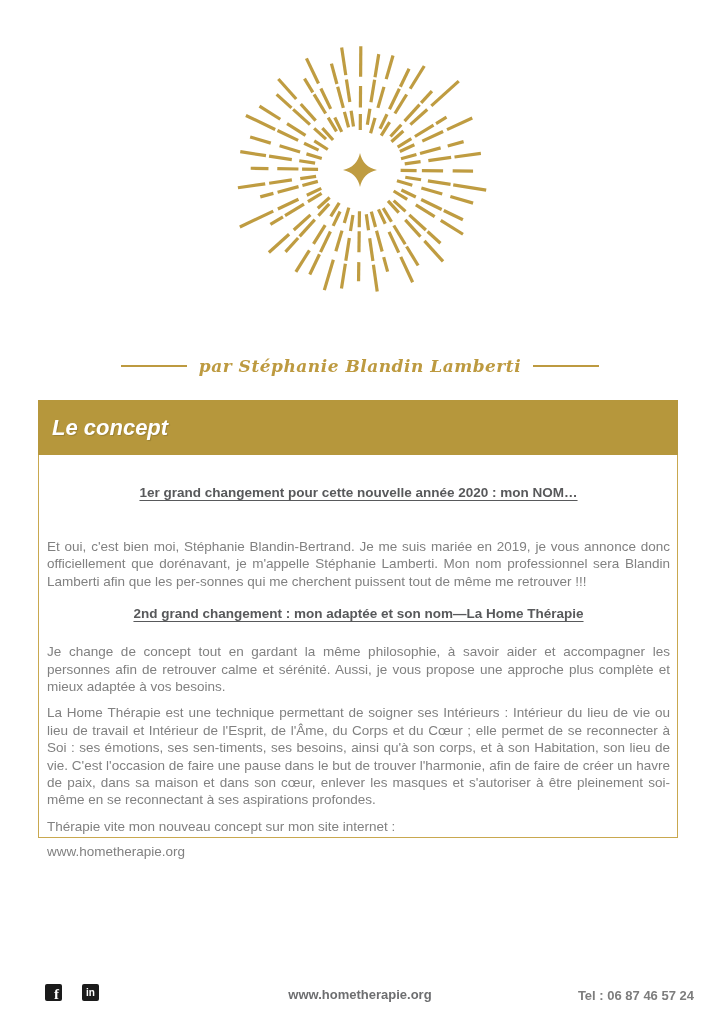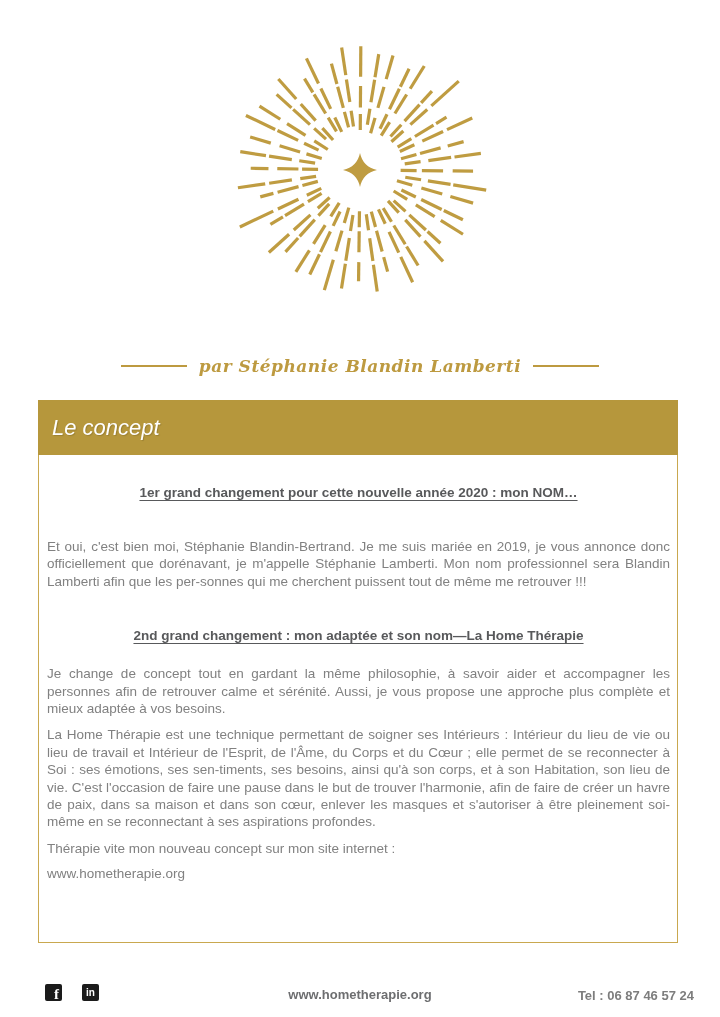--- a/index.html
+++ b/index.html
@@ -13,34 +13,34 @@
         font-size:41px;letter-spacing:4px;color:#BF9C41;}
   .brand-subtitle-row{position:absolute;left:0;top:356px;width:720px;
         display:flex;align-items:center;justify-content:center;gap:12px;}
   .brand-subtitle-row .rule{display:inline-block;width:66px;height:2px;background:#BD9A40;}
   .brand-subtitle-row .sub{font-family:"DejaVu Serif","Liberation Serif",serif;
         font-style:italic;font-weight:bold;font-size:17px;color:#BD9A40;letter-spacing:.5px;}
 
   
   .banner{position:absolute;left:38px;top:400px;width:640px;height:55px;
         background:#B6973C;display:flex;align-items:center;box-sizing:border-box;padding-left:14px;}
-  .banner .banner-label{color:#ffffff;font-size:22px;font-weight:normal;font-style:italic;
+  .banner .banner-label{color:#ffffff;font-size:22px;font-weight:bold;font-style:italic;
         text-shadow:1px 1px 1px rgba(0,0,0,.15);}
 
   
-  .content-box{position:absolute;left:38px;top:455px;width:640px;height:488px;
+  .content-box{position:absolute;left:38px;top:455px;width:640px;height:383px;
         box-sizing:border-box;border:1px solid #C9A84F;border-top:none;background:#fff;
         padding:30px 7px 0 8px;}
   .content-box h3{margin:0;text-align:center;font-size:13.5px;font-weight:bold;
         color:#58595B;text-decoration:underline;text-underline-offset:3px;}
   .content-box h3.h1{margin-bottom:38px;}
   .content-box h3.h2{margin-bottom:22px;}
   .content-box p{margin:0 0 9px 0;font-size:13.5px;line-height:17.4px;color:#818181;
         text-align:justify;}
-  .content-box p.pre-h{margin-bottom:38px;}
+  .content-box p.pre-h{margin-bottom:16px;}
   .content-box p.single{text-align:left;margin-bottom:8px;}
 
   
   .footer{position:absolute;left:0;top:982px;width:720px;height:24px;}
   .social{position:absolute;left:45px;top:2px;display:flex;gap:20px;}
   .social .sicon{width:17px;height:17px;background:#1b1b1b;border-radius:2px;
         color:#ffffff;display:flex;align-items:flex-end;justify-content:center;
         font-weight:bold;cursor:pointer;}
   .social .sicon.fb{font-family:"Liberation Serif",serif;font-size:15px;line-height:14px;
         align-items:flex-end;justify-content:flex-end;padding-right:3px;box-sizing:border-box;}

